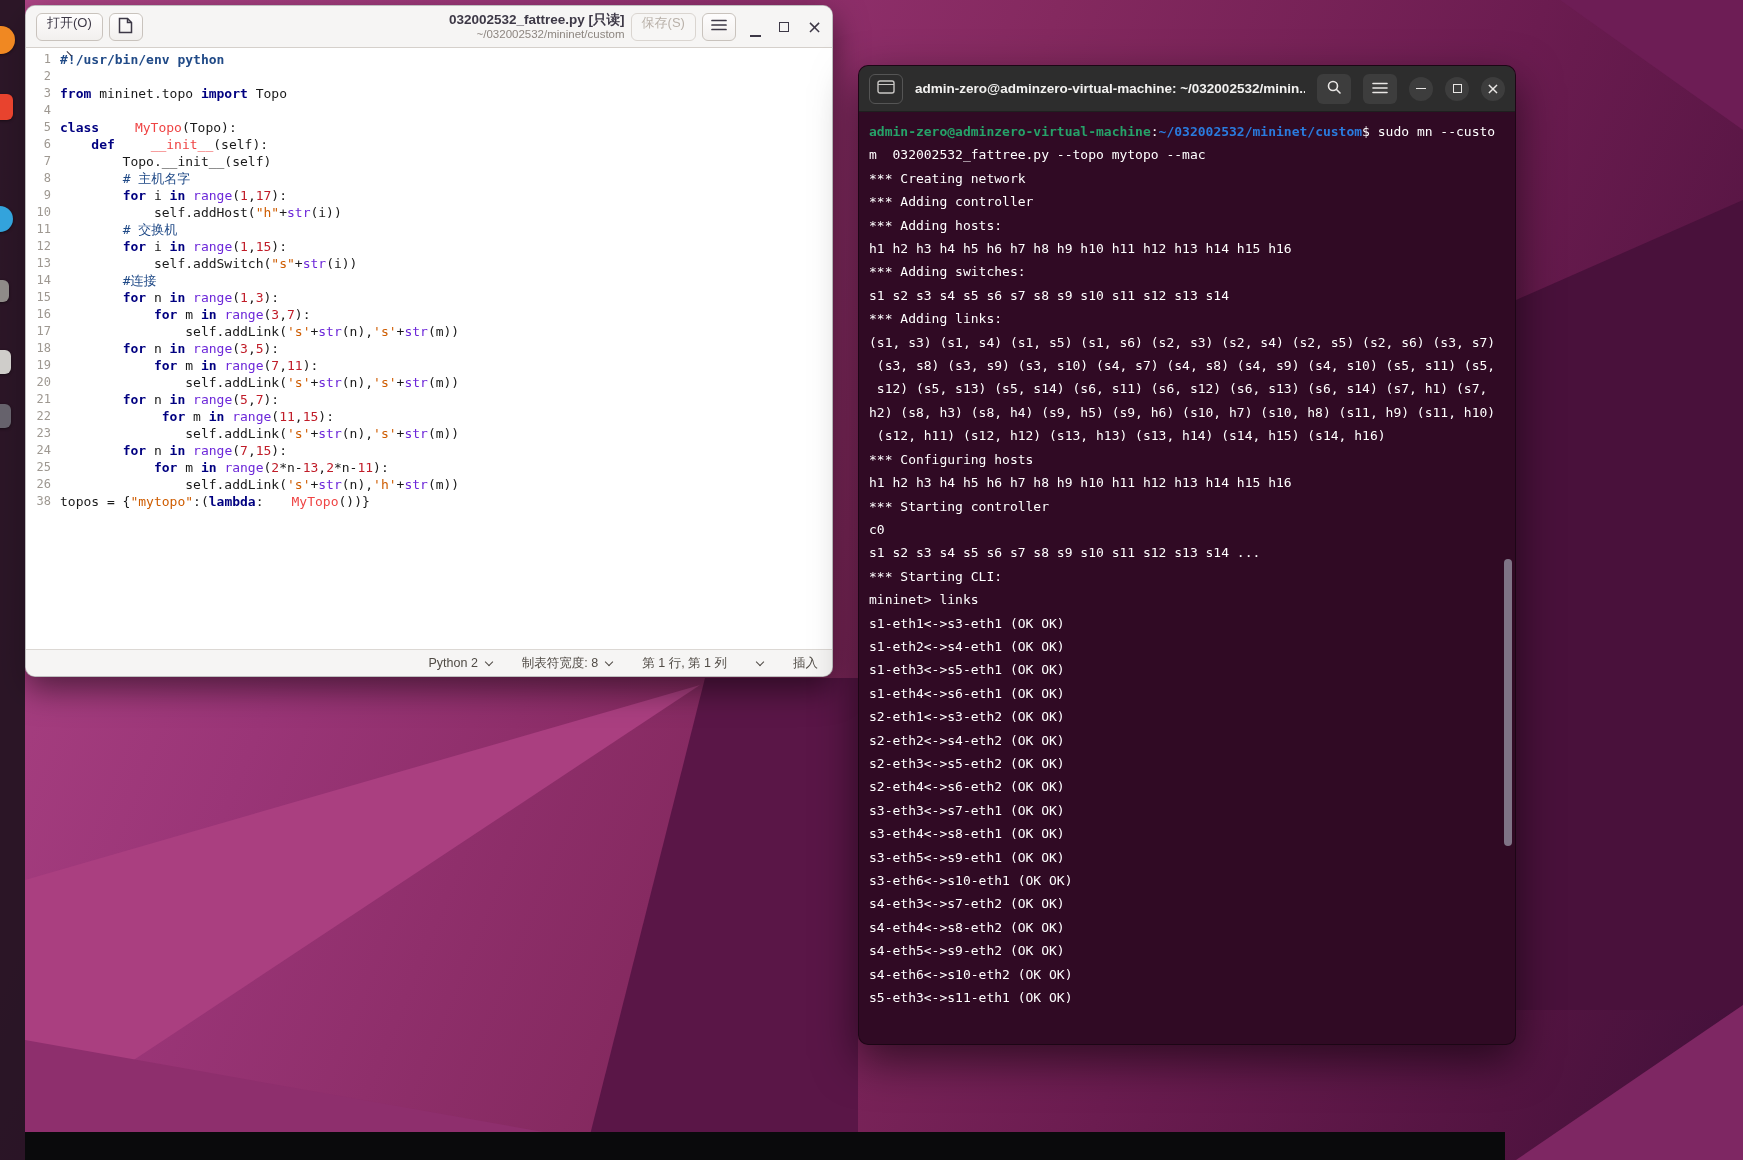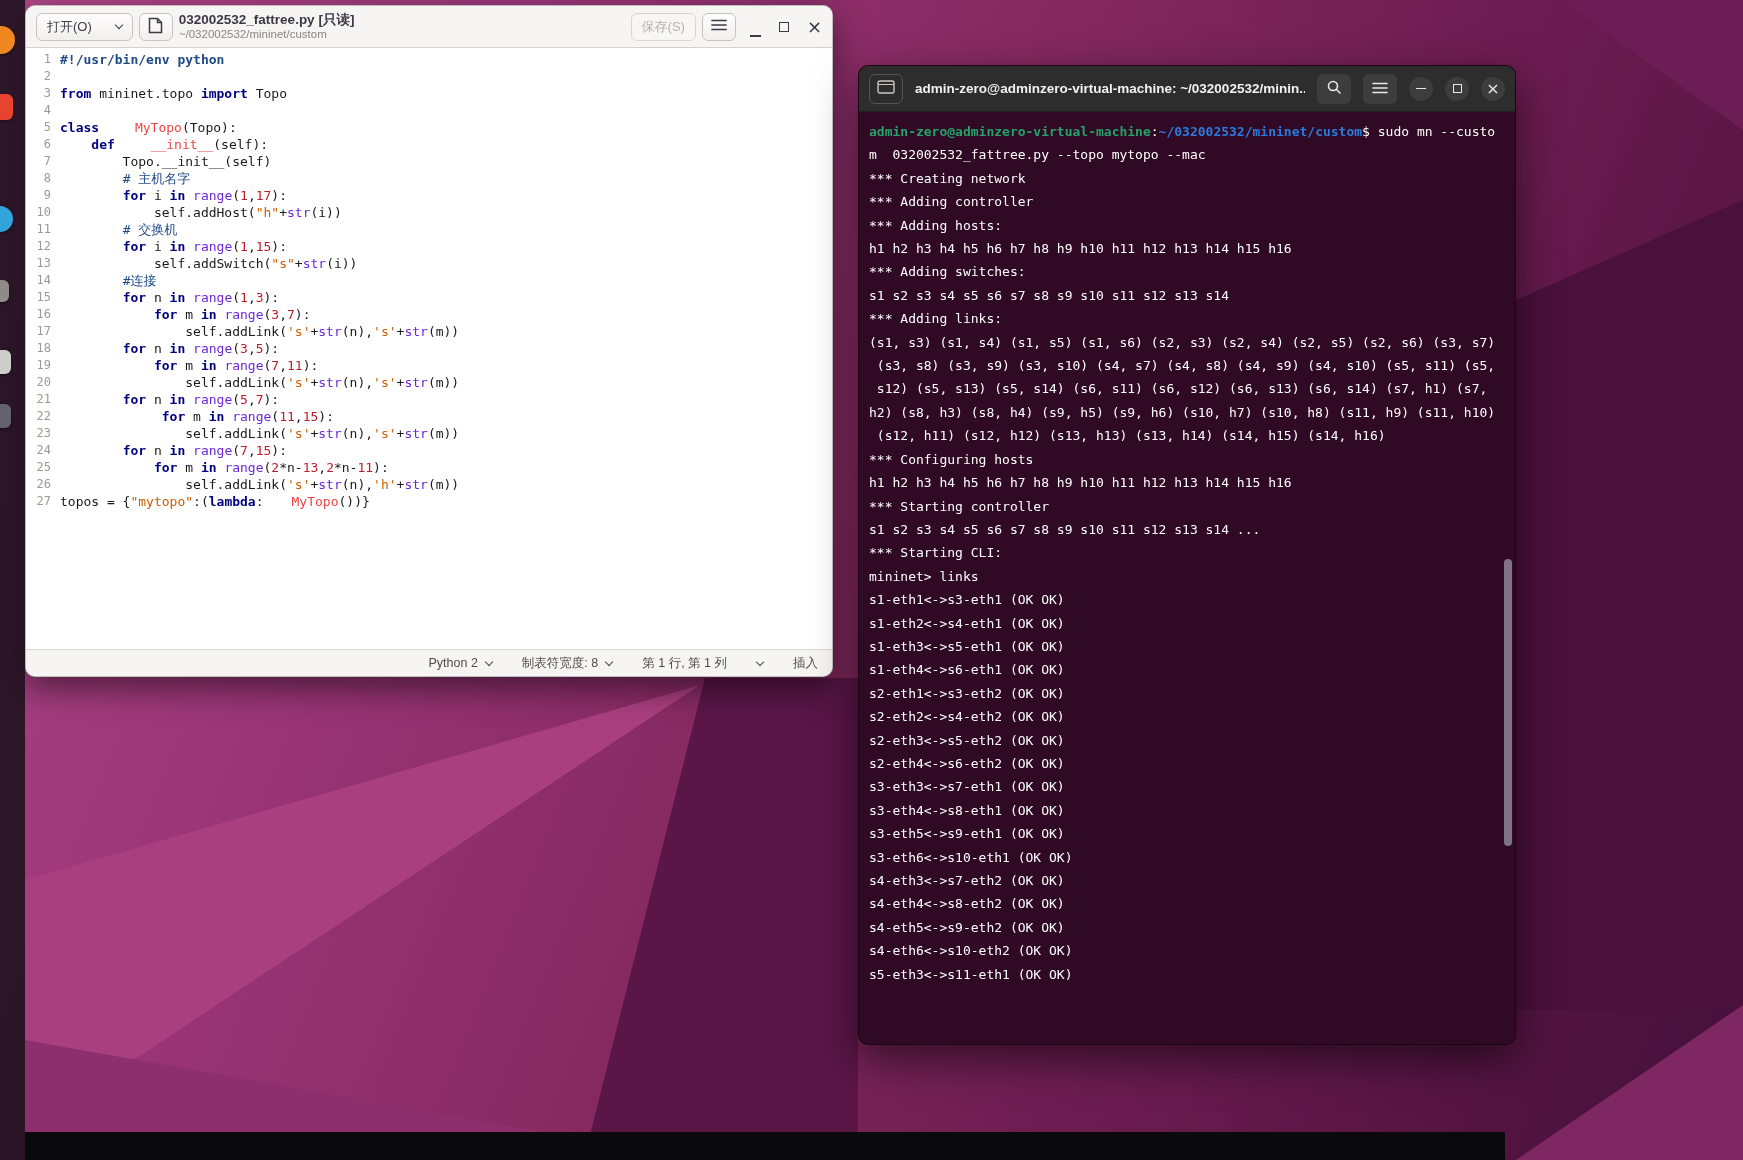--- a/index.html
+++ b/index.html
@@ -22,26 +22,26 @@
   .dock{position:absolute;left:0;top:0;width:25px;height:100%;background:rgba(26,16,26,0.88);z-index:6;}
   .dock-icon{position:absolute;left:-13px;box-shadow:0 1px 3px rgba(0,0,0,.45);}
 
   
   .gedit{position:absolute;left:25px;top:5px;width:808px;height:672px;border-radius:10px;overflow:hidden;
     box-shadow:0 12px 32px rgba(0,0,0,.5);background:#fff;display:flex;flex-direction:column;z-index:5;
     border:1px solid rgba(0,0,0,.25);}
   .gedit-header{flex:0 0 42px;background:#f6f5f4;border-bottom:1px solid #d5d0cb;display:flex;align-items:center;
     padding:0 10px;gap:6px;}
   .btn{height:28px;border:1px solid #c9c3bd;border-radius:6px;background:linear-gradient(#fefdfd,#f2f0ee);
-    display:inline-flex;align-items:center;gap:24px;padding:0 10px;font-size:13px;color:#3d3846;cursor:default;}
+    display:inline-flex;align-items:center;gap:24px;padding:0 10px;font-size:13px;color:#3d3846;cursor:default;flex-direction:column;}
   .btn.iconbtn{width:34px;justify-content:center;padding:0;}
   .btn.disabled{color:#b9b1a9;background:#f7f6f5;border-color:#dad5d0;}
   .chev{display:inline-block;width:6px;height:6px;border-right:1.5px solid currentColor;border-bottom:1.5px solid currentColor;
     transform:rotate(45deg);margin-top:-3px;}
-  .gedit-title{flex:1;text-align:left;line-height:1.2;overflow:hidden;white-space:nowrap;}
+  .gedit-title{flex:1;text-align:right;line-height:1.2;overflow:hidden;white-space:nowrap;}
   .gedit-title .t1{font-weight:bold;font-size:13.5px;color:#3d3846;}
   .gedit-title .t2{font-size:11.5px;color:#8d8680;}
   .winctl{display:flex;align-items:center;gap:18px;margin-left:8px;color:#3d3846;}
   .glyph-min{display:inline-block;width:11px;height:2px;background:currentColor;transform:translateY(5px);}
   .glyph-max{display:inline-block;width:10px;height:10px;border:1.6px solid currentColor;}
   .glyph-close{font-size:18px;line-height:10px;font-family:"DejaVu Sans",sans-serif;}
 
   .gedit-body{flex:1;overflow:hidden;background:#fff;padding-top:3px;
     font-family:"DejaVu Sans Mono","Liberation Mono",monospace;font-size:13px;line-height:17px;}
   .crow{display:flex;}
@@ -246,21 +246,21 @@
       </div>
       <div class="crow">
         <span class="ln">25</span>
         <span class="cd"><span class="tk-p">            </span><span class="tk-k">for</span><span class="tk-p"> m </span><span class="tk-k">in</span><span class="tk-p"> </span><span class="tk-b">range</span><span class="tk-p">(</span><span class="tk-n">2</span><span class="tk-p">*n-</span><span class="tk-n">13</span><span class="tk-p">,</span><span class="tk-n">2</span><span class="tk-p">*n-</span><span class="tk-n">11</span><span class="tk-p">):</span></span>
       </div>
       <div class="crow">
         <span class="ln">26</span>
         <span class="cd"><span class="tk-p">                self.addLink(</span><span class="tk-s">'s'</span><span class="tk-p">+</span><span class="tk-b">str</span><span class="tk-p">(n),</span><span class="tk-s">'h'</span><span class="tk-p">+</span><span class="tk-b">str</span><span class="tk-p">(m))</span></span>
       </div>
       <div class="crow">
-        <span class="ln">27</span>
+        <span class="ln">38</span>
         <span class="cd"><span class="tk-p">topos = {</span><span class="tk-s">"mytopo"</span><span class="tk-p">:(</span><span class="tk-k">lambda</span><span class="tk-p">:</span><span class="tk-cl">MyTopo</span><span class="tk-p">())}</span></span>
       </div>
     </div>
 
   <div class="gedit-status">
     <span class="status-item">
       <span>Python 2</span>
       <span class="chev"></span>
     </span>
     <span class="status-item">
@@ -328,20 +328,21 @@
       <div class="trow">s1 s2 s3 s4 s5 s6 s7 s8 s9 s10 s11 s12 s13 s14</div>
       <div class="trow">*** Adding links:</div>
       <div class="trow">(s1, s3) (s1, s4) (s1, s5) (s1, s6) (s2, s3) (s2, s4) (s2, s5) (s2, s6) (s3, s7)</div>
       <div class="trow"> (s3, s8) (s3, s9) (s3, s10) (s4, s7) (s4, s8) (s4, s9) (s4, s10) (s5, s11) (s5,</div>
       <div class="trow"> s12) (s5, s13) (s5, s14) (s6, s11) (s6, s12) (s6, s13) (s6, s14) (s7, h1) (s7,</div>
       <div class="trow">h2) (s8, h3) (s8, h4) (s9, h5) (s9, h6) (s10, h7) (s10, h8) (s11, h9) (s11, h10)</div>
       <div class="trow"> (s12, h11) (s12, h12) (s13, h13) (s13, h14) (s14, h15) (s14, h16)</div>
       <div class="trow">*** Configuring hosts</div>
       <div class="trow">h1 h2 h3 h4 h5 h6 h7 h8 h9 h10 h11 h12 h13 h14 h15 h16</div>
       <div class="trow">*** Starting controller</div>
+      <div class="trow">c0</div>
       <div class="trow">s1 s2 s3 s4 s5 s6 s7 s8 s9 s10 s11 s12 s13 s14 ...</div>
       <div class="trow">*** Starting CLI:</div>
       <div class="trow">mininet&gt; links</div>
       <div class="trow">s1-eth1&lt;-&gt;s3-eth1 (OK OK)</div>
       <div class="trow">s1-eth2&lt;-&gt;s4-eth1 (OK OK)</div>
       <div class="trow">s1-eth3&lt;-&gt;s5-eth1 (OK OK)</div>
       <div class="trow">s1-eth4&lt;-&gt;s6-eth1 (OK OK)</div>
       <div class="trow">s2-eth1&lt;-&gt;s3-eth2 (OK OK)</div>
       <div class="trow">s2-eth2&lt;-&gt;s4-eth2 (OK OK)</div>
       <div class="trow">s2-eth3&lt;-&gt;s5-eth2 (OK OK)</div>

